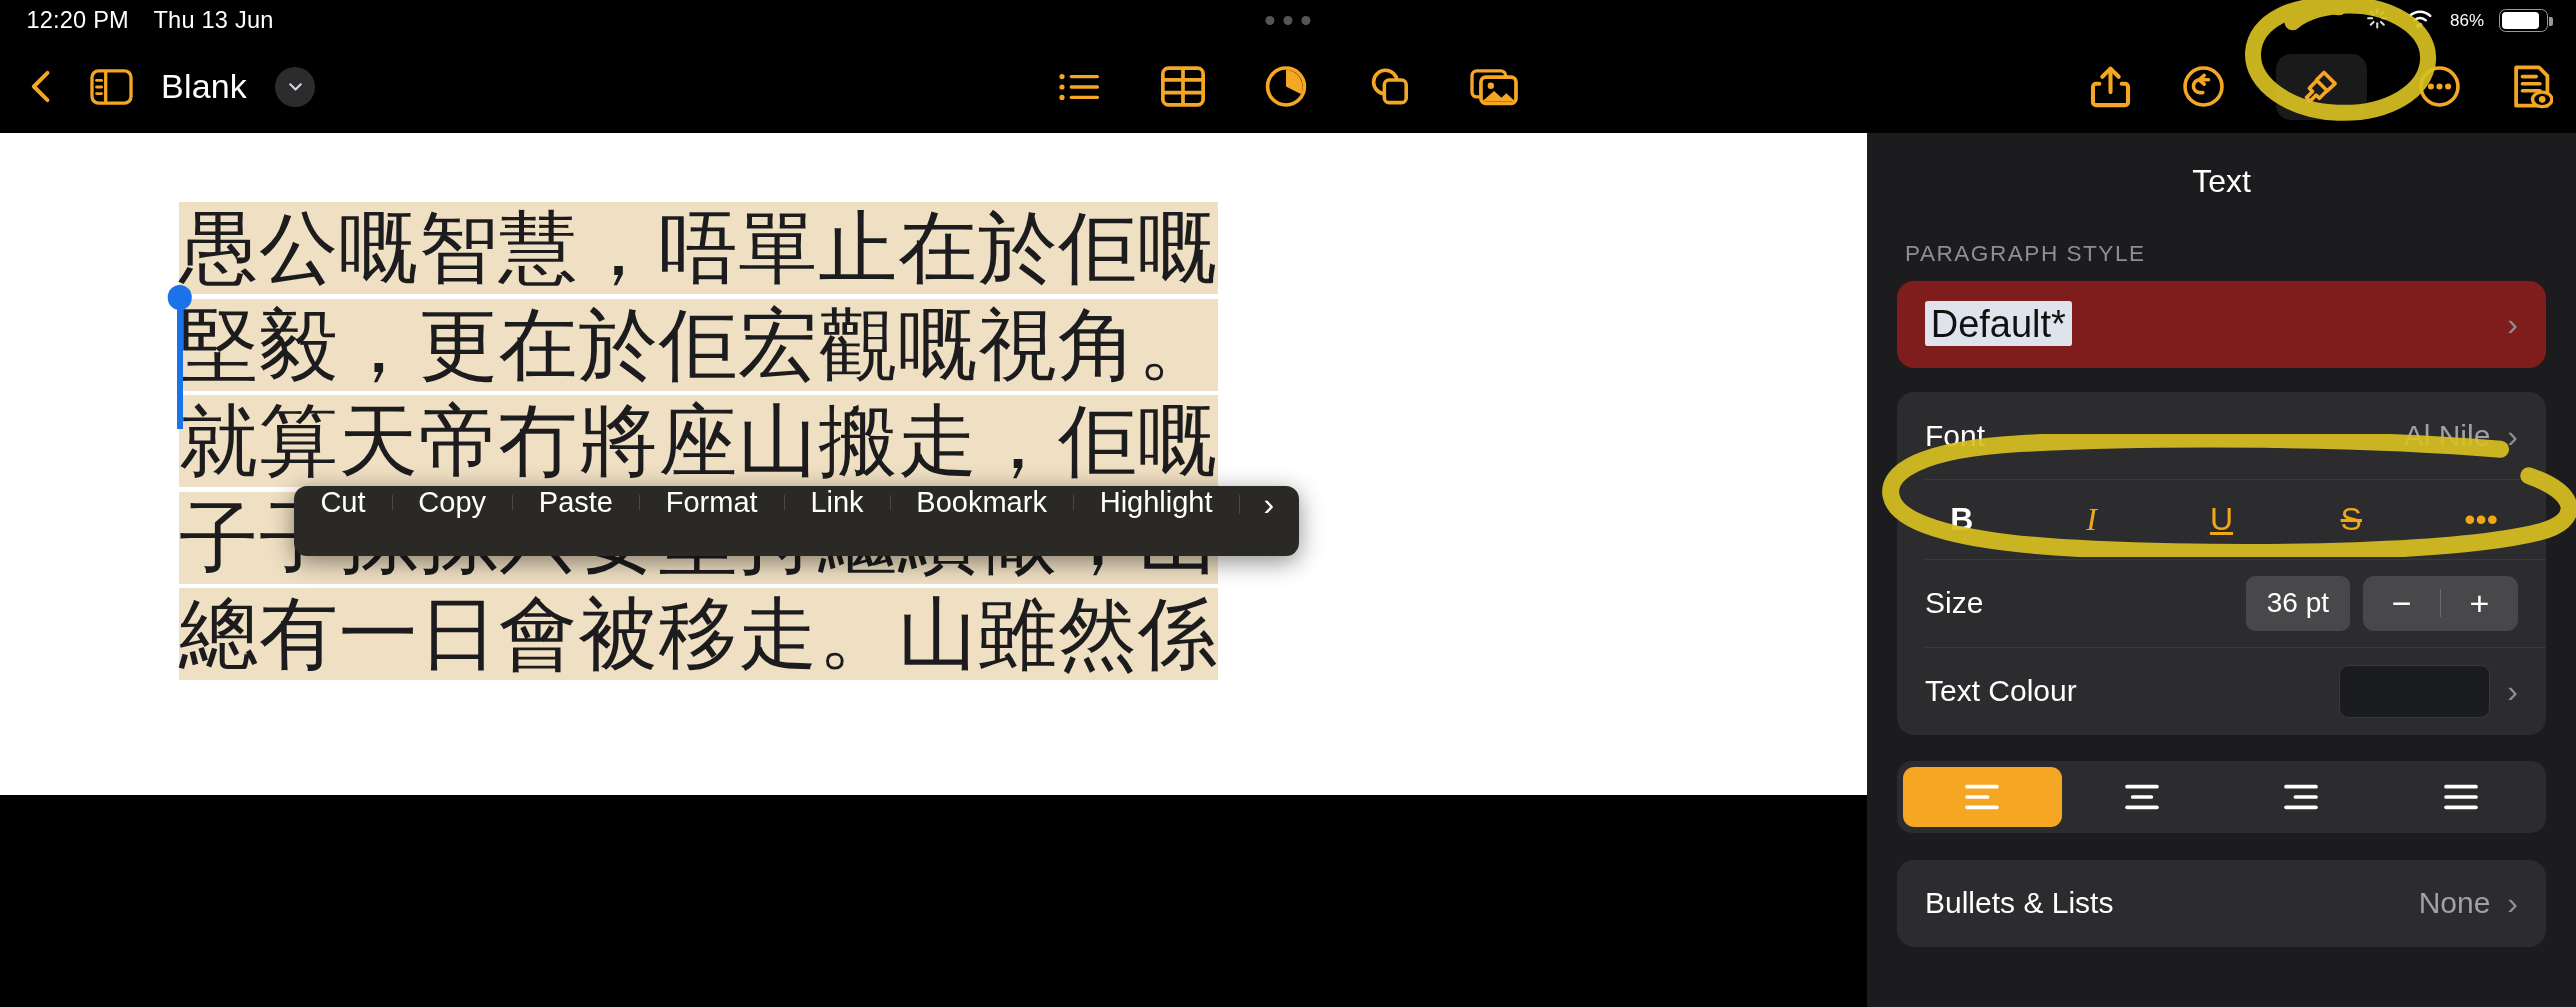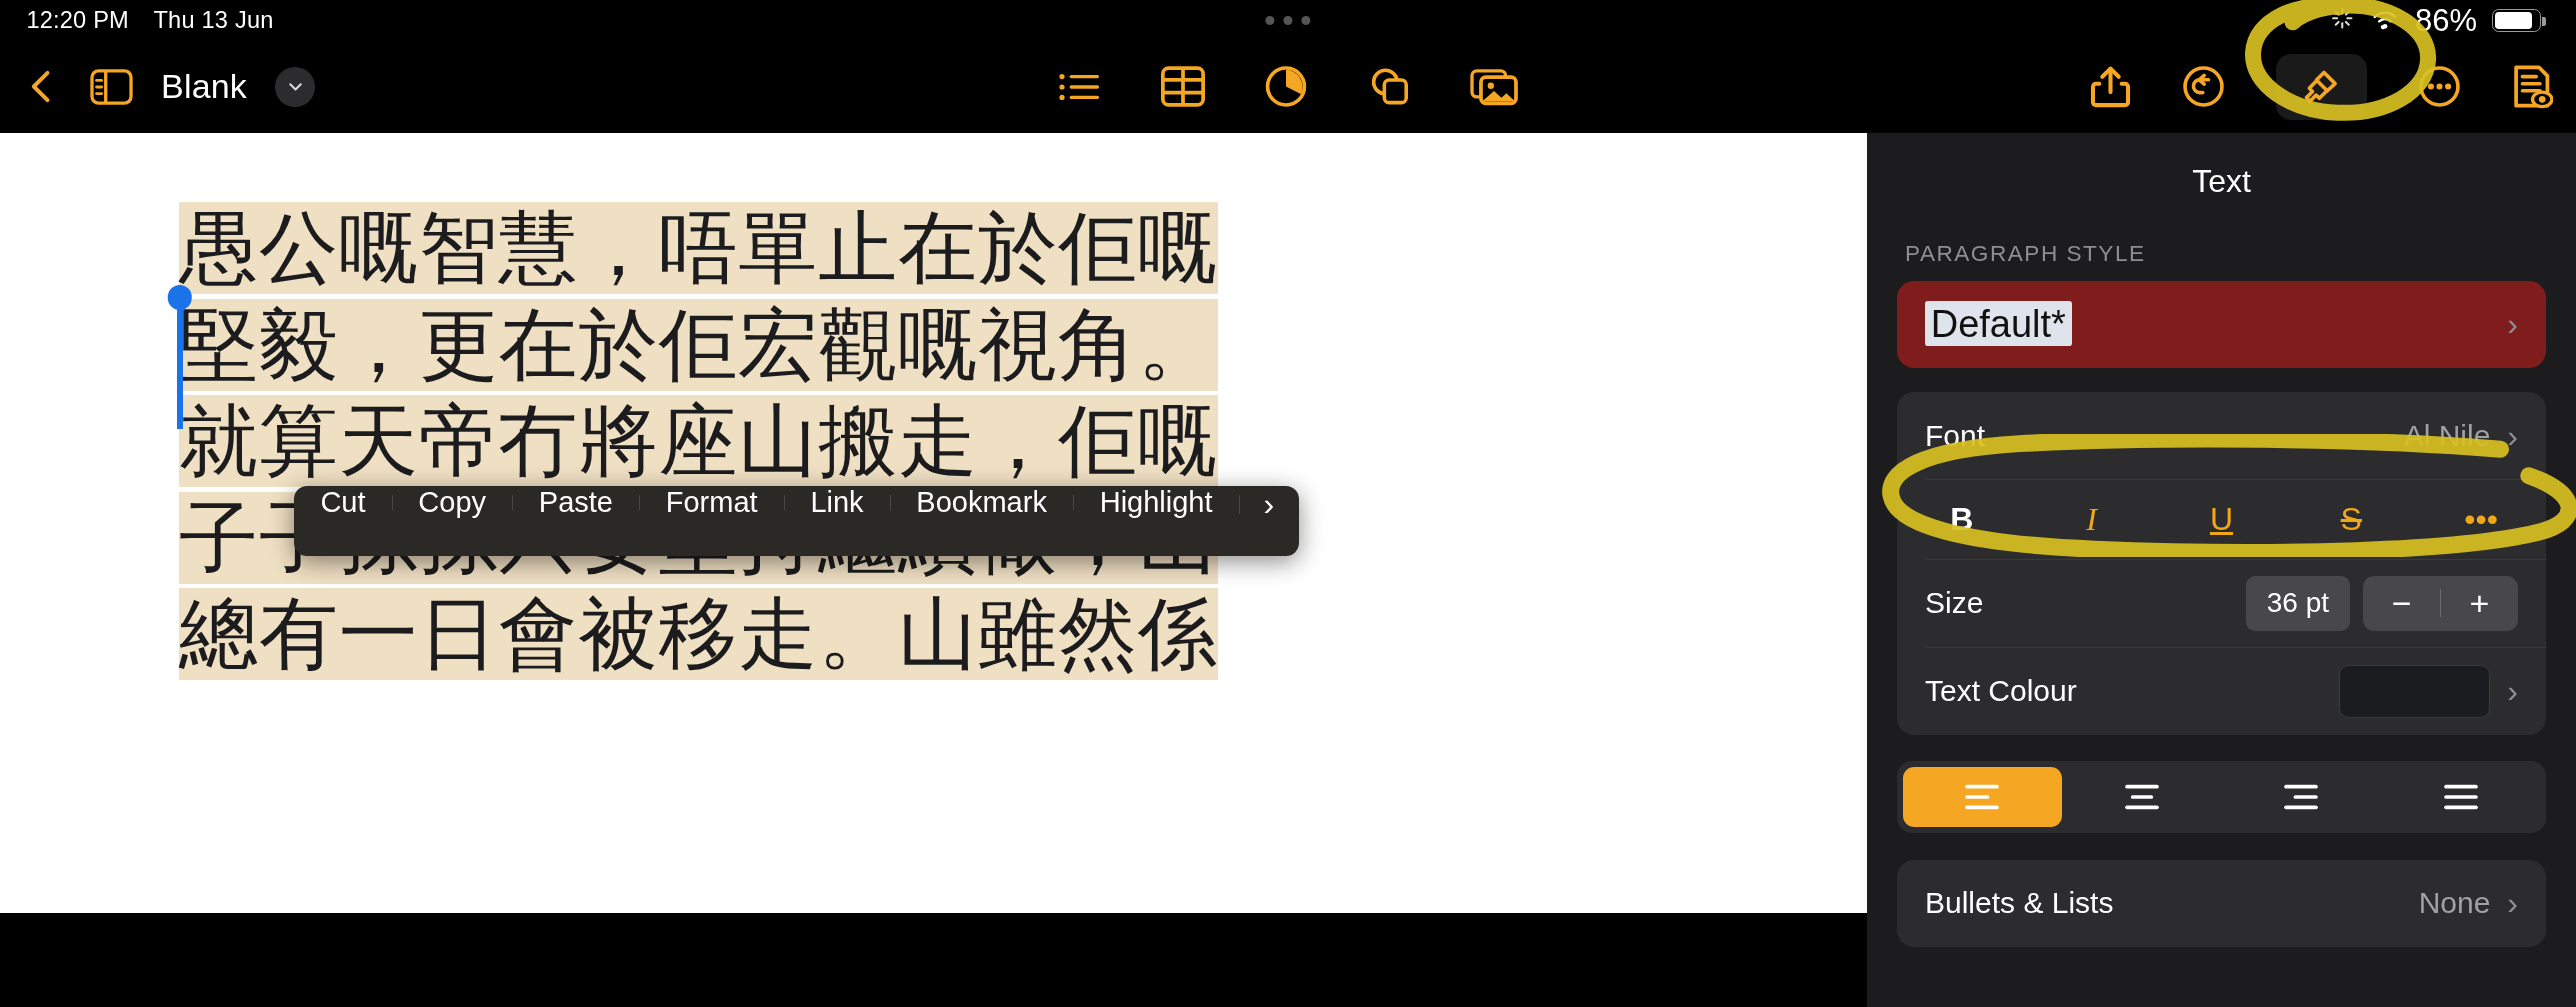--- a/index.html
+++ b/index.html
@@ -6,22 +6,22 @@
   html,body { width:2576px; height:1008px; overflow:hidden; background:#000; }
   body { font-family:"Liberation Sans", sans-serif; -webkit-font-smoothing:antialiased; }
 
   
   .statusbar { position:absolute; left:0; top:0; width:2576px; height:41px;
                background:#000; color:#fff; display:flex; align-items:center; }
   .sb-left { position:absolute; left:26.4px; display:flex; align-items:center; gap:24.5px;
              font-size:23.6px; letter-spacing:0.2px; }
   .sb-dots { position:absolute; left:50%; transform:translateX(-50%); display:flex; gap:8.5px; }
   .sb-dots i { width:9.4px; height:9.4px; border-radius:50%; background:#555; display:block; }
-  .sb-right { position:absolute; right:35px; display:flex; align-items:center; gap:15px;
-              font-size:31px; }
+  .sb-right { position:absolute; right:28px; display:flex; align-items:center; gap:15px;
+              font-size:17px; }
   .battery { width:49px; height:23.6px; border:1.9px solid #9a9a9a; border-radius:6.6px;
              position:relative; padding:1.9px; }
   .battery::after { content:""; position:absolute; right:-5.7px; top:7.5px; width:3.8px; height:8.5px;
                     background:#9a9a9a; border-radius:0 1.9px 1.9px 0; }
   .battery b { display:block; height:100%; width:86%; background:#fff; border-radius:3.8px; }
 
   
   .toolbar { position:absolute; left:0; top:41px; width:2576px; height:91px; background:#000; }
   .tb-left { position:absolute; left:21px; top:0; height:91px; display:flex; align-items:center; gap:28px; }
   .tb-center { position:absolute; left:50%; transform:translateX(-50%); top:0; height:91px;
@@ -29,21 +29,21 @@
   .tb-right { position:absolute; right:22.6px; top:0; height:91px; display:flex; align-items:center; gap:51px; }
   .doc-title { color:#fff; font-size:34px; font-weight:400; letter-spacing:0.2px; }
   .title-chip { width:40px; height:40px; border-radius:50%; background:#2c2c2e;
                 display:flex; align-items:center; justify-content:center; }
   .tb-btn { display:flex; align-items:center; justify-content:center; cursor:pointer; }
   .brush-wrap { position:relative; width:91px; height:66px; display:flex;
                 align-items:center; justify-content:center; border-radius:15px;
                 background:rgba(255,255,255,0.10); }
 
   
-  .canvas { position:absolute; left:0; top:133px; width:1867px; height:780px;
+  .canvas { position:absolute; left:0; top:133px; width:1867px; height:662px;
             background:#fff; overflow:hidden; }
   .doc-line { font-family:"DejaVu Sans", sans-serif; font-size:79px; line-height:1.22;
               color:#1c1c1e; white-space:nowrap; letter-spacing:0.9px; }
   .sel { background:#efdfc3; }
   .selwrap { position:absolute; left:179px; top:58px; width:1467px; padding:9.4px 0 7.5px 0; }
 
   
   .handle { position:absolute; width:5.7px; background:#1a73e8; }
   .handle::before { content:""; position:absolute; left:50%; transform:translateX(-50%);
                     width:24.5px; height:24.5px; border-radius:50%; background:#1a73e8; }

